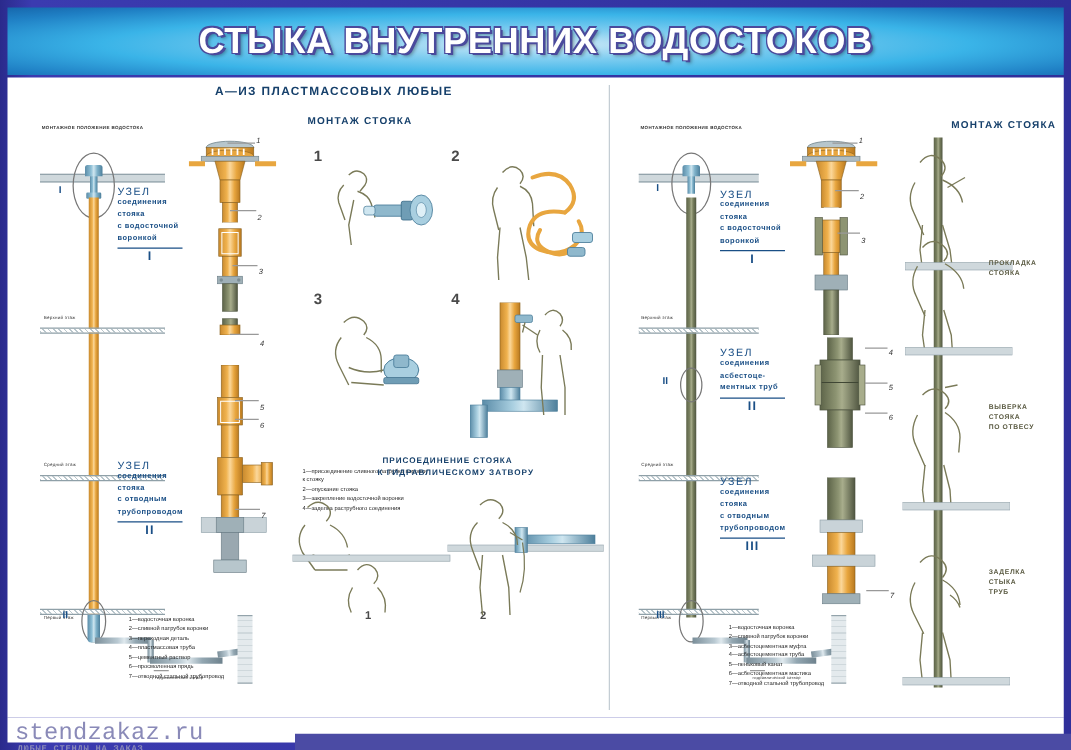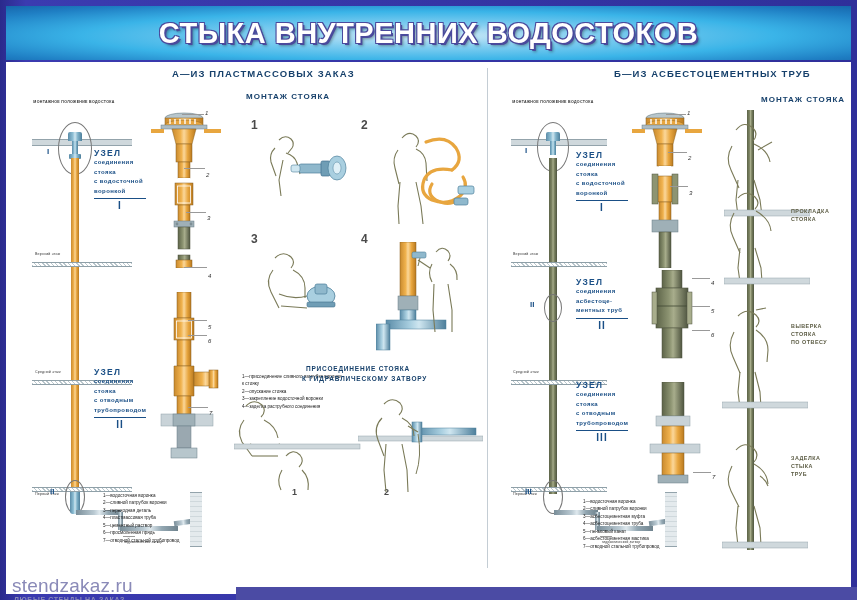--- a/index.html
+++ b/index.html
@@ -33,33 +33,34 @@
   .canvas {
     position: absolute; left: 6px; top: 62px;
     width: 845px; height: 512px;
     background: #ffffff;
     overflow: hidden;
   }
   .footer {
     position: absolute; left: 6px; top: 574px;
     width: 845px; height: 20px;
     background: #ffffff;
+    font-family: Liberation Mono, monospace;
   }
   .brand { position:absolute; left: 6px; top: 1px; font-size: 19px; color:#8a8ab8; font-weight: normal; letter-spacing:.2px;}
   .brand-sub { position:absolute; left: 8px; top: 22px; font-size: 7px; color:#8a8ab8; letter-spacing:.6px; font-weight:bold;}
   .footer-bar { position:absolute; left:230px; top: 13px; width: 621px; height: 13px; background:#4b4ba4; }
 
   
   .sec-head { position:absolute; font-size:9.5px; font-weight:bold; letter-spacing:1.1px; color:#16406b; white-space:nowrap; }
   .sub-head { position:absolute; font-size:8px; font-weight:bold; letter-spacing:1px; color:#16406b; white-space:nowrap;}
   .tiny { position:absolute; font-size:4.4px; color:#333; letter-spacing:.2px; line-height:1.45; white-space:nowrap;}
   .tinyc { position:absolute; font-size:4.2px; color:#333; text-align:center; line-height:1.4;}
   .legend { position:absolute; font-size:4.6px; color:#222; line-height:1.62; white-space:nowrap;}
   .uzel { position:absolute; width:74px;}
-  .uzel .t1 { font-size:8.5px; font-weight:bold; letter-spacing:1.2px; color:#1a4f86; }
+  .uzel .t1 { font-size:8.5px; font-weight:normal; letter-spacing:1.2px; color:#1a4f86; }
   .uzel .t2 { font-size:6px; color:#1a4f86; letter-spacing:.4px; line-height:1.6; font-weight:bold;}
   .uzel .rule { border-bottom:1px solid #1a4f86; width:52px; margin:2px 0 1px 0;}
   .uzel .rn { font-size:10px; font-weight:bold; color:#1a4f86; letter-spacing:1px;}
   .rom { position:absolute; font-size:8px; font-weight:bold; color:#1a4f86; }
   .num { position:absolute; font-size:6px; color:#333; font-style:italic;}
   .caplbl { position:absolute; font-size:5.4px; font-weight:bold; color:#5b5b43; letter-spacing:.5px; line-height:1.5;}
   .stepno { position:absolute; font-size:12px; font-weight:bold; color:#4a4a4a;}
 
   
   .pipe-o  { position:absolute; background:linear-gradient(90deg,#c98a2e,#f0b24e 35%,#fbd79a 50%,#e8a63f 70%,#b9791f); }
@@ -81,21 +82,21 @@
 <div id="poster">
 
   <div class="header">
     <div class="header-title">СТЫКА ВНУТРЕННИХ ВОДОСТОКОВ</div>
   </div>
 
   <div class="canvas">
 
     <div class="divider" style="left:481px; top:6px; height:500px;"></div>
 
-    <div class="sec-head" style="left:166px; top:6px;">А—ИЗ ПЛАСТМАССОВЫХ ЗАКАЗ</div>
+    <div class="sec-head" style="left:166px; top:6px;">А—ИЗ ПЛАСТМАССОВЫХ ЛЮБЫЕ</div>
     <div class="sub-head" style="left:240px; top:30px;">МОНТАЖ СТОЯКА</div>
 
     <div class="tinyc" style="left:26px; top:38px; width:84px; font-size:3.6px; font-weight:bold; letter-spacing:.3px; color:#333;">
       <span>МОНТАЖНОЕ ПОЛОЖЕНИЕ ВОДОСТОКА</span>
     </div>
 
     <div class="slab" style="left:26px; top:77px; width:100px; height:7px;"></div>
     <div class="pipe-b" style="left:62px; top:70px; width:14px; height:9px; border-radius:2px 2px 0 0;"></div>
     <div class="pipe-b" style="left:66px; top:79px; width:6px; height:14px;"></div>
     <div class="pipe-b" style="left:63px; top:92px; width:12px; height:5px; border-radius:1px;"></div>
@@ -371,21 +372,20 @@
           <path d="M24 26 q-9 9 -4 22 l6 16"></path>
           <path d="M44 26 q12 6 12 18"></path>
           <path d="M28 52 l-2 26 l2 22"></path>
           <path d="M44 52 l5 26 l1 22"></path>
           <path d="M50 34 l10 6"></path>
         </g>
         <path d="M60 42 q4 22 -2 40" fill="none" stroke="#7a7a58" stroke-width="1"></path>
       </svg>
     </div>
 
-    <div class="sec-head" style="left:608px; top:6px;">Б—ИЗ АСБЕСТОЦЕМЕНТНЫХ ТРУБ</div>
     <div class="sub-head" style="left:755px; top:33px;">МОНТАЖ СТОЯКА</div>
 
     <div class="tinyc" style="left:505px; top:38px; width:84px; font-size:3.6px; font-weight:bold; letter-spacing:.3px; color:#333;">
       <span>МОНТАЖНОЕ ПОЛОЖЕНИЕ ВОДОСТОКА</span>
     </div>
 
     <div class="slab" style="left:505px; top:77px; width:96px; height:7px;"></div>
     <div class="pipe-b" style="left:540px; top:70px; width:14px; height:9px; border-radius:2px 2px 0 0;"></div>
     <div class="pipe-b" style="left:544px; top:79px; width:6px; height:14px;"></div>
     <div class="oval" style="left:531px; top:60px; width:32px; height:50px;"></div>

